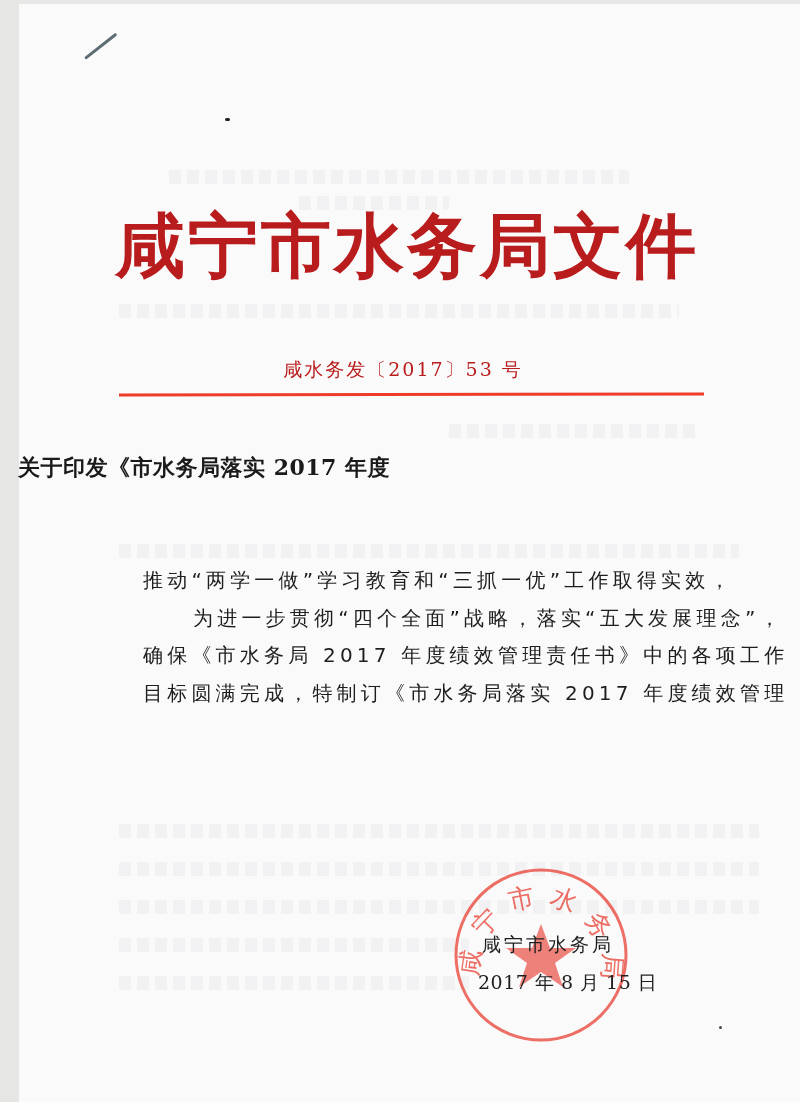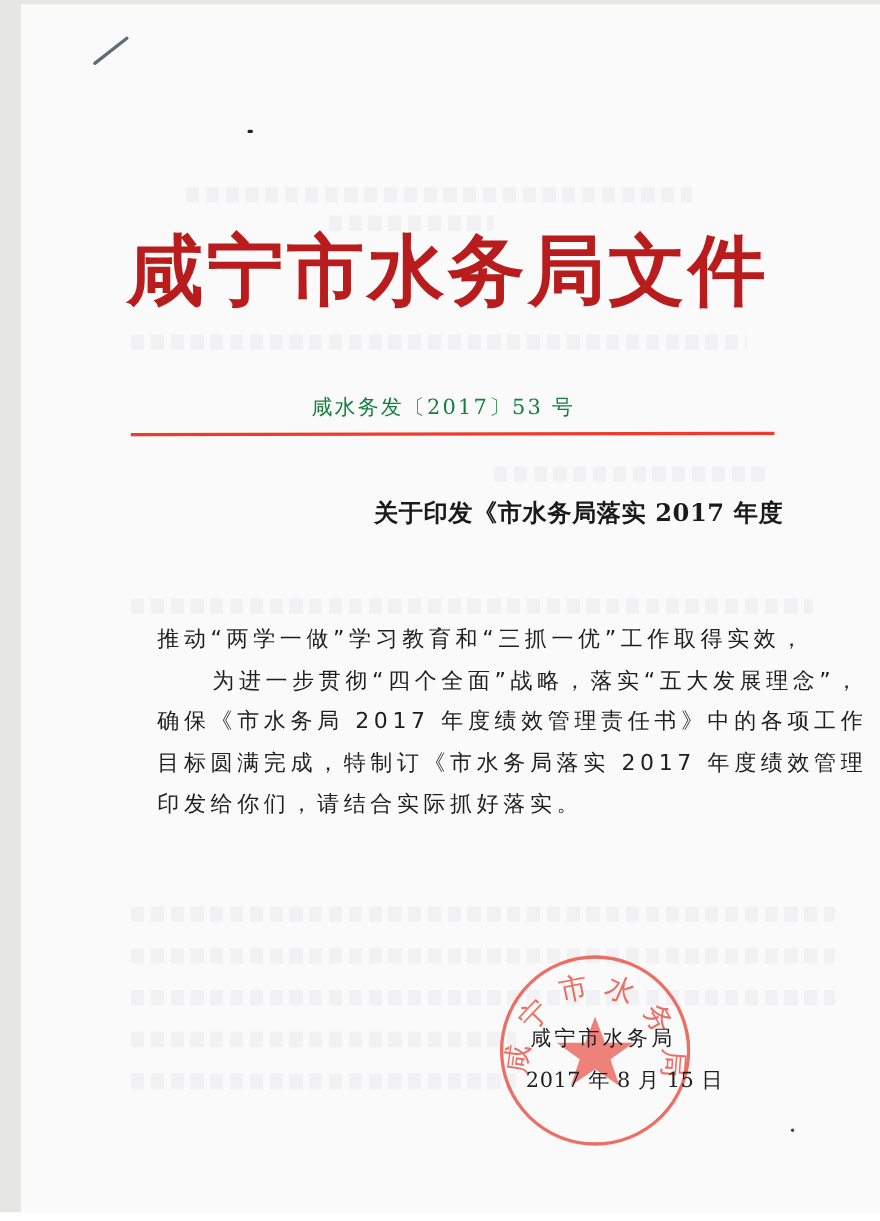--- a/index.html
+++ b/index.html
@@ -72,40 +72,40 @@
     box-sizing: border-box;
   }
   .doc-number {
     position: absolute;
     left: 0;
     top: 357px;
     width: 800px;
     text-align: center;
     font-family: "DejaVu Serif", "Liberation Serif", serif;
     font-size: 19px;
-    color: #15803d;
+    color: #b91c1c;
     letter-spacing: 2px;
     padding-left: 6px;
     box-sizing: border-box;
   }
   .red-rule {
     position: absolute;
     left: 119px;
     top: 393px;
     width: 585px;
     height: 3px;
     background: #ee3b2a;
     transform: rotate(-0.12deg);
   }
   .notice-title {
     position: absolute;
     left: 0;
     top: 444px;
     width: 712px;
-    text-align: right;
+    text-align: left;
     font-family: "DejaVu Serif", "Liberation Serif", serif;
     font-weight: bold;
     font-size: 22px;
     line-height: 46px;
     color: #1a1a1a;
     letter-spacing: 0.5px;
   }
   .notice-title .line1 { display: block; padding-left: 18px; }
   .notice-title .line2 { display: block; padding-left: 2px; }
 
@@ -177,21 +177,20 @@
 
   <div class="notice-title">
     <span class="line1">关于印发《市水务局落实 2017 年度</span>
   </div>
 
   <div class="body">
     <span class="line">推动“两学一做”学习教育和“三抓一优”工作取得实效，</span>
     <span class="line indent">为进一步贯彻“四个全面”战略，落实“五大发展理念”，</span>
     <span class="line">确保《市水务局 2017 年度绩效管理责任书》中的各项工作</span>
     <span class="line">目标圆满完成，特制订《市水务局落实 2017 年度绩效管理</span>
-    <span class="line">印发给你们，请结合实际抓好落实。</span>
   </div>
 
   <svg class="seal" viewBox="0 0 178 178" xmlns="http://www.w3.org/2000/svg">
     <defs>
       <path id="sealArc" d="M 30 120 A 62 62 0 1 1 148 120" fill="none"></path>
     </defs>
     <circle cx="89" cy="89" r="85" fill="none" stroke="#e8473a" stroke-width="3"></circle>
     <text font-family="DejaVu Serif, serif" font-size="26" fill="#e8473a" letter-spacing="12">
       <textPath href="#sealArc" startOffset="4%">咸宁市水务局</textPath>
     </text>

